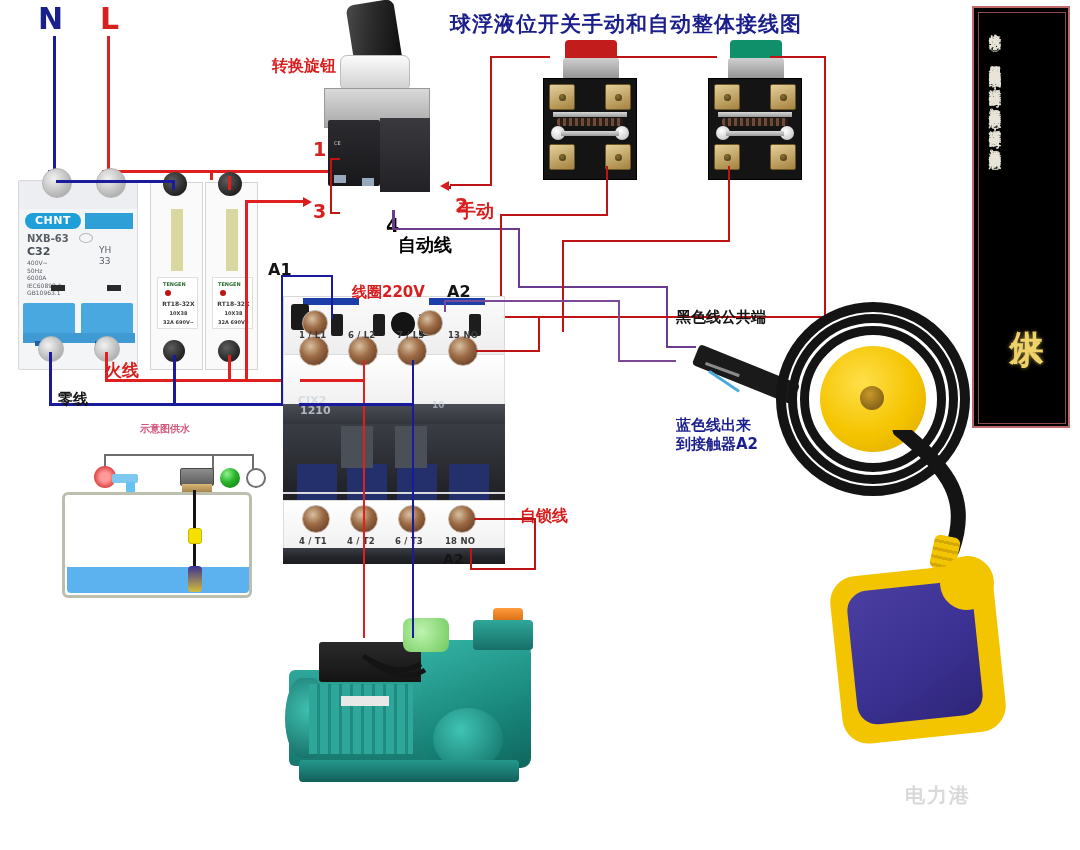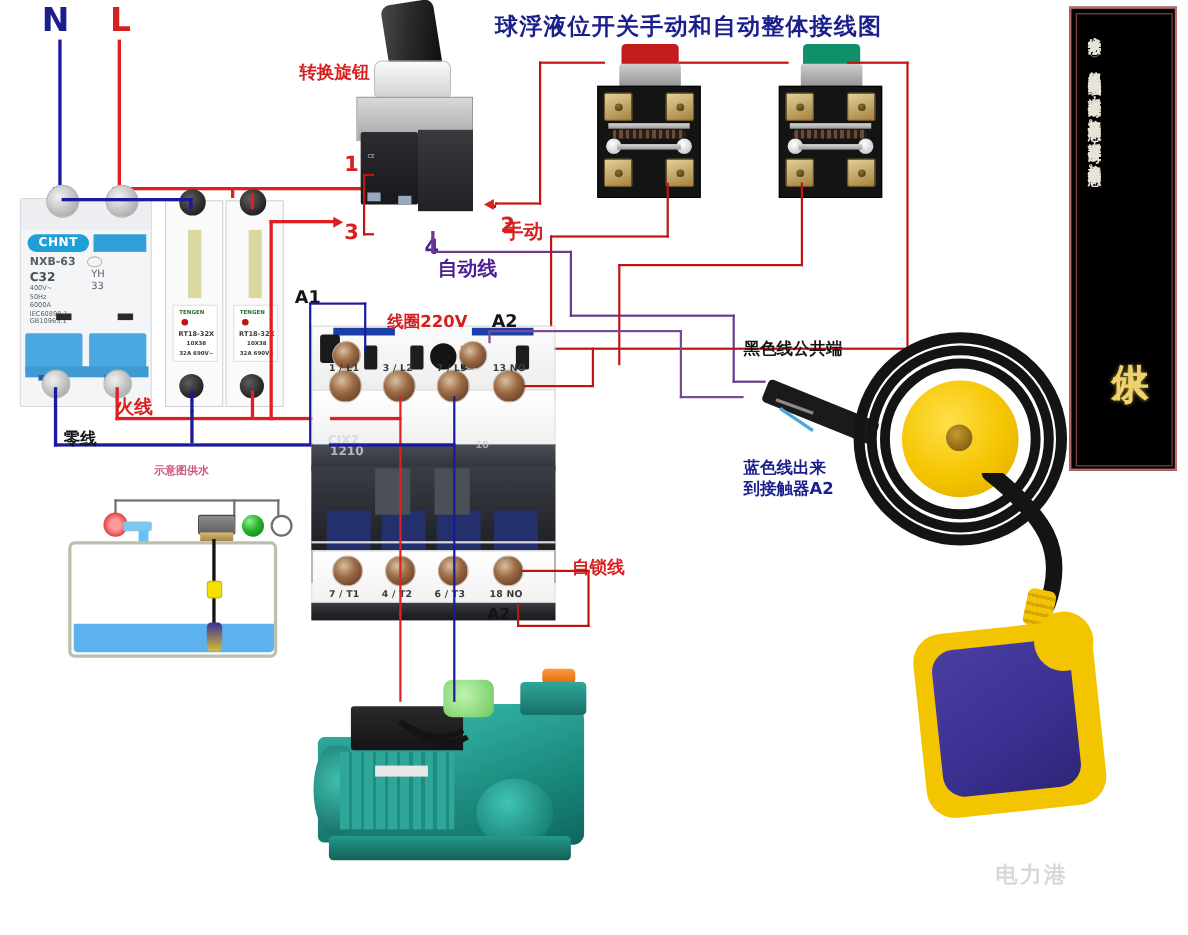--- a/index.html
+++ b/index.html
@@ -11,21 +11,21 @@
   }
   #stage { position: relative; width: 1080px; height: 850px; background: #fff; }
 
   .abs { position: absolute; }
 
   
   .lbl { position: absolute; font-weight: bold; white-space: nowrap; line-height: 1; }
   .lbl-title   { font-size: 21px; color: #1b1f8c; letter-spacing: 1px; text-align: right; }
   .lbl-red     { color: #d81f1f; }
   .lbl-blue    { color: #1b1f8c; }
-  .lbl-purple  { color: #4c1d95; }
+  .lbl-purple  { color: #000000; }
   .lbl-black   { color: #141414; }
   .lbl-pink    { color: #d2557a; }
 
   
   .w { position: absolute; }
   .w-red   { background: #e02020; }
   .w-dred  { background: #c01414; }
   .w-blue  { background: #1a1a9c; }
   .w-purple{ background: #6a3b8f; }
   .w-pur2  { background: #7a4a96; }
@@ -169,21 +169,21 @@
     <div class="brk-top" style="left:0; top:0; width:100%; height:28px;"></div>
     <div class="brk-brand" style="left:6px; top:32px; width:56px; height:16px; line-height:16px;">CHNT</div>
     <div style="position:absolute;left:66px; top:32px; width:48px; height:16px; background:#2f9fd8;"></div>
     <div class="brk-txt" style="left:8px; top:52px; font-size:10px; color:#5a5f66; font-weight:bold;">NXB-63</div>
     <div class="brk-txt" style="left:8px; top:64px; font-size:11px; color:#4a4f56; font-weight:bold;">C32</div>
     <div class="brk-txt" style="left:8px; top:78px; white-space:pre;">400V~
 50Hz
 6000A
 IEC60898-1
 GB10963.1</div>
-    <div class="brk-txt" style="left:64px; top:64px; white-space:pre; font-size:9px;">YH
+    <div class="brk-txt" style="left:80px; top:64px; white-space:pre; font-size:9px;">YH
 33</div>
     <div style="position:absolute; left:60px; top:52px; width:14px; height:10px; border:1px solid #b8b8b8; border-radius:50%; font-size:5px; text-align:center; color:#888;"></div>
     <div style="position:absolute; left:32px; top:104px; width:14px; height:6px; background:#2a2a2a;"></div>
     <div style="position:absolute; left:88px; top:104px; width:14px; height:6px; background:#2a2a2a;"></div>
     <div class="brk-lever" style="left:4px; top:122px; width:52px; height:36px;"></div>
     <div class="brk-lever" style="left:62px; top:122px; width:52px; height:36px;"></div>
     <div class="brk-lever2" style="left:4px; top:152px; width:112px; height:10px;"></div>
     <div style="position:absolute; left:16px; top:160px; width:18px; height:5px; background:#1f5fa8;"></div>
     <div style="position:absolute; left:76px; top:160px; width:18px; height:5px; background:#1f5fa8;"></div>
   </div>
@@ -367,34 +367,34 @@
 
   <div class="screw-copper" style="left:302px; top:310px; width:26px; height:26px;"></div>
   <div class="screw-copper" style="left:417px; top:310px; width:26px; height:26px;"></div>
 
   <div class="screw-copper" style="left:299px; top:336px; width:30px; height:30px;"></div>
   <div class="screw-copper" style="left:348px; top:336px; width:30px; height:30px;"></div>
   <div class="screw-copper" style="left:397px; top:336px; width:30px; height:30px;"></div>
   <div class="screw-copper" style="left:448px; top:336px; width:30px; height:30px;"></div>
 
   <div class="ct-tlbl" style="left:299px; top:330px;">1 / L1</div>
-  <div class="ct-tlbl" style="left:348px; top:330px;">3 / L2</div>
+  <div class="ct-tlbl" style="left:348px; top:330px;">6 / L2</div>
   <div class="ct-tlbl" style="left:397px; top:330px;">7 / L3</div>
   <div class="ct-tlbl" style="left:448px; top:330px;">13 NO</div>
 
   <div class="ct-mark" style="left:298px; top:394px;">CJX2</div>
   <div class="ct-mark" style="left:300px; top:404px;">1210</div>
   <div class="ct-mark2" style="left:432px; top:400px;">10</div>
 
   <div class="screw-copper" style="left:302px; top:505px; width:28px; height:28px;"></div>
   <div class="screw-copper" style="left:350px; top:505px; width:28px; height:28px;"></div>
   <div class="screw-copper" style="left:398px; top:505px; width:28px; height:28px;"></div>
   <div class="screw-copper" style="left:448px; top:505px; width:28px; height:28px;"></div>
 
-  <div class="ct-tlbl" style="left:299px; top:536px;">7 / T1</div>
+  <div class="ct-tlbl" style="left:299px; top:536px;">4 / T1</div>
   <div class="ct-tlbl" style="left:347px; top:536px;">4 / T2</div>
   <div class="ct-tlbl" style="left:395px; top:536px;">6 / T3</div>
   <div class="ct-tlbl" style="left:445px; top:536px;">18 NO</div>
 
   <div class="lbl lbl-black" style="left:268px; top:262px; font-size:16px;">A1</div>
   <div class="lbl lbl-red" style="left:352px; top:285px; font-size:15px;">线圈220V</div>
   <div class="lbl lbl-black" style="left:447px; top:284px; font-size:16px;">A2</div>
   <div class="lbl lbl-black" style="left:443px; top:552px; font-size:14px;">A2</div>
   <div class="lbl lbl-red" style="left:520px; top:508px; font-size:16px;">自锁线</div>
 

